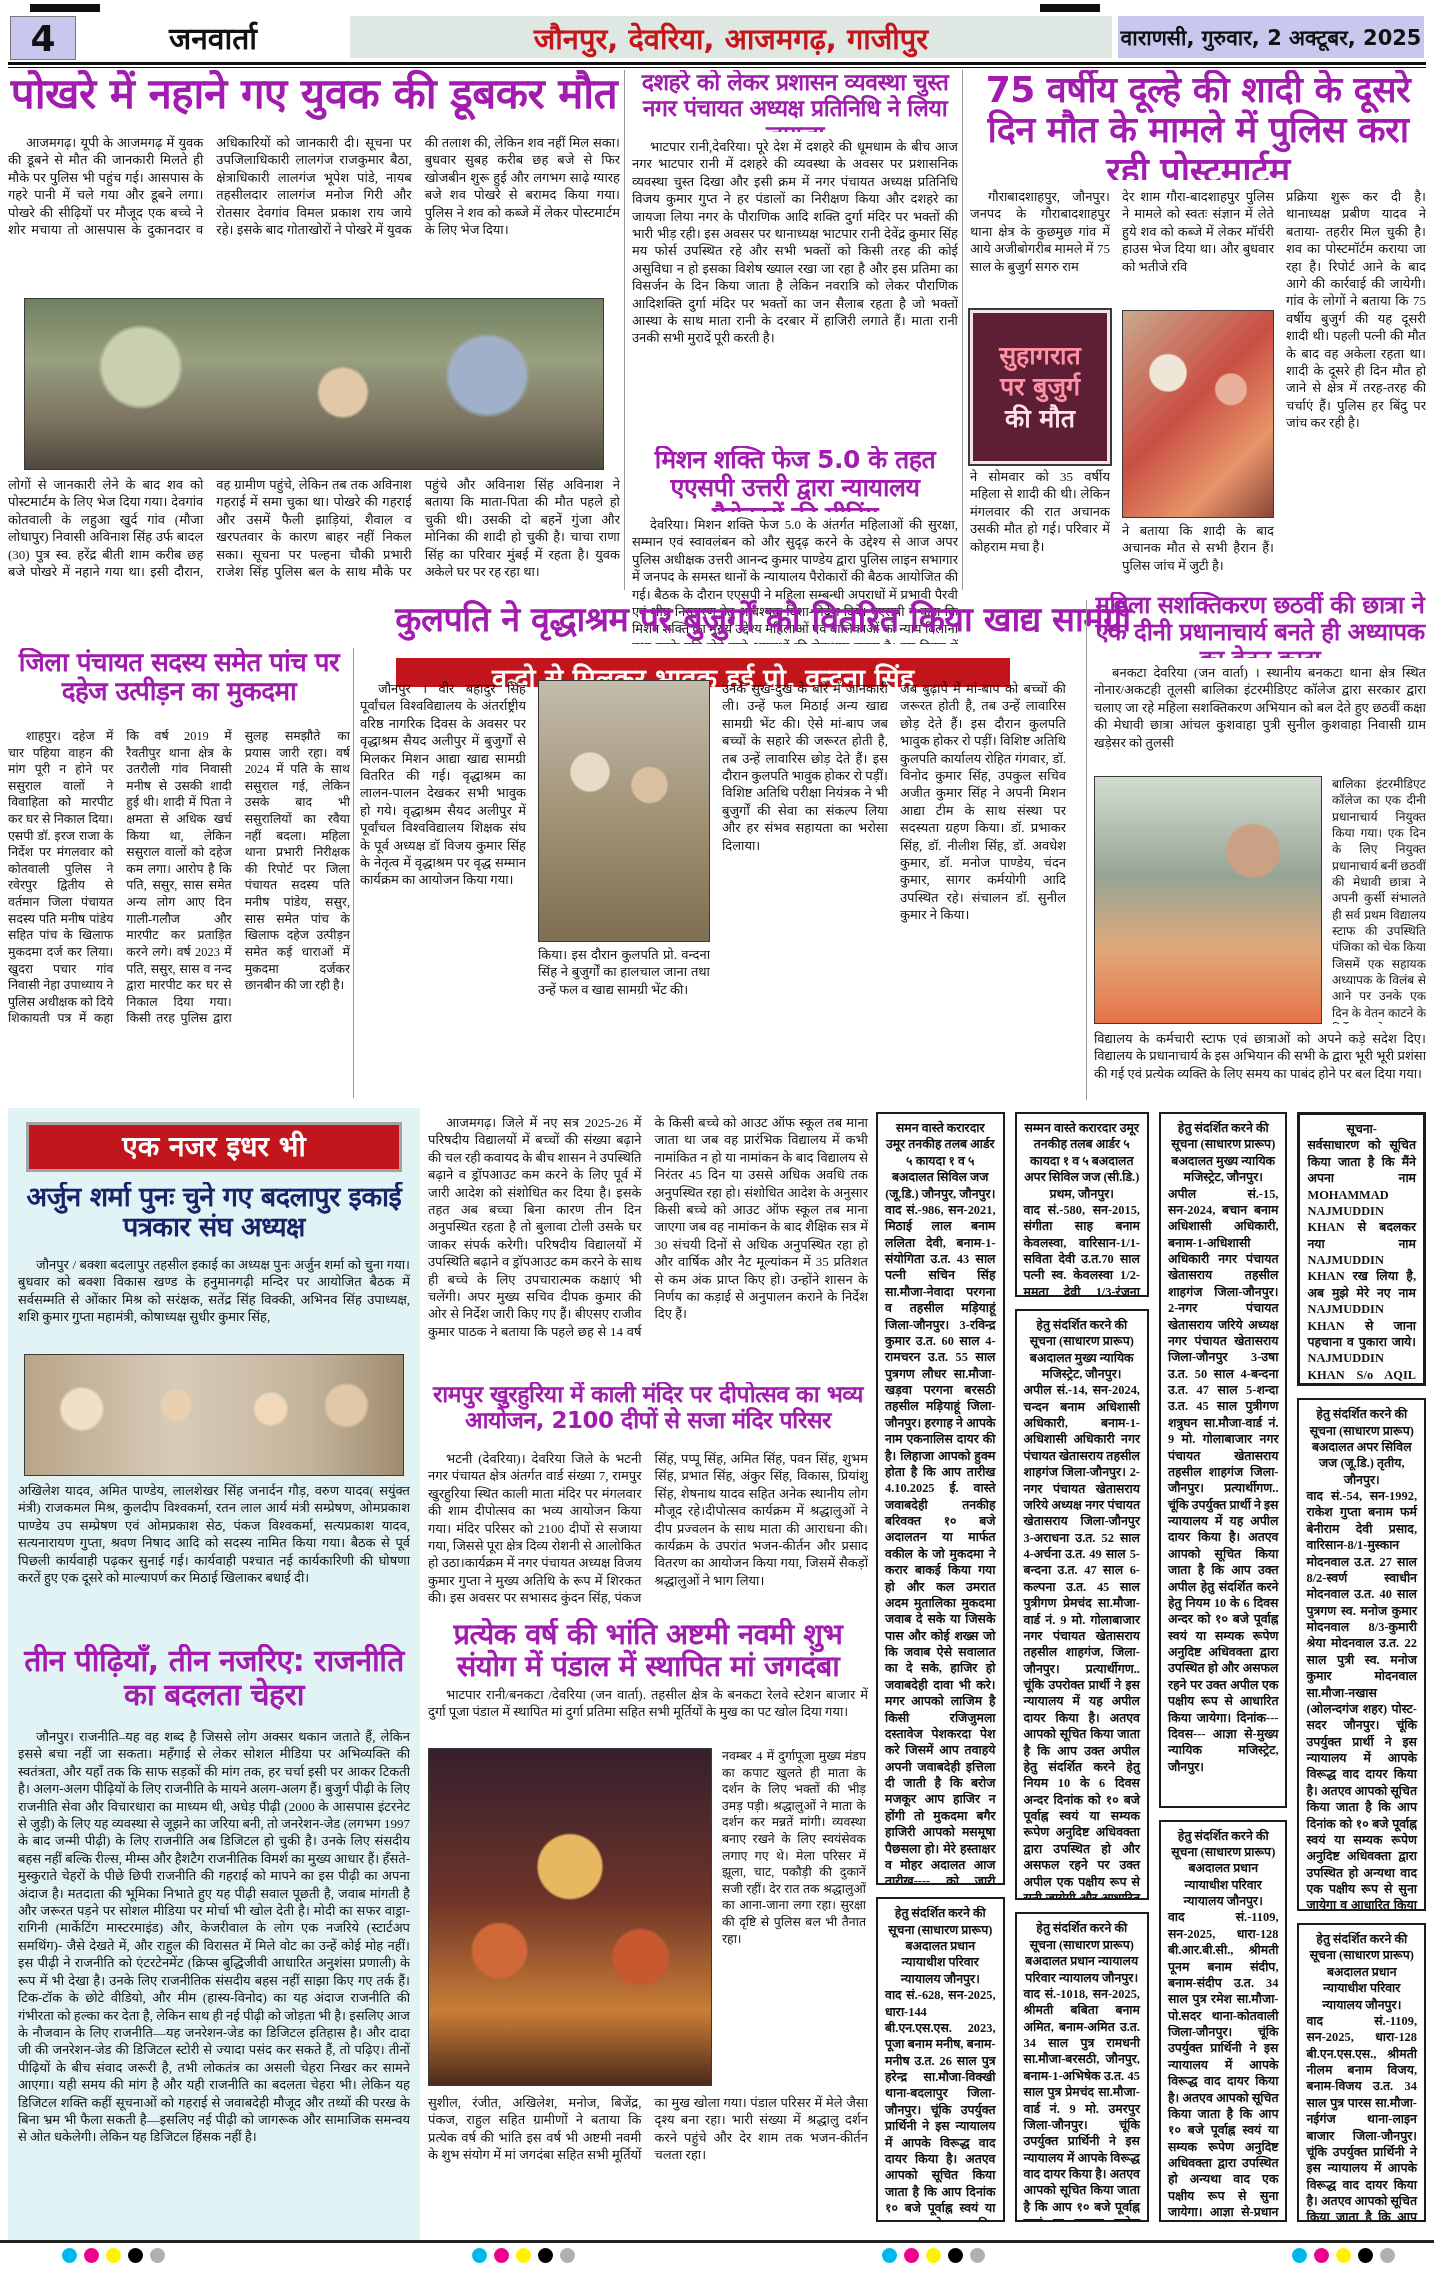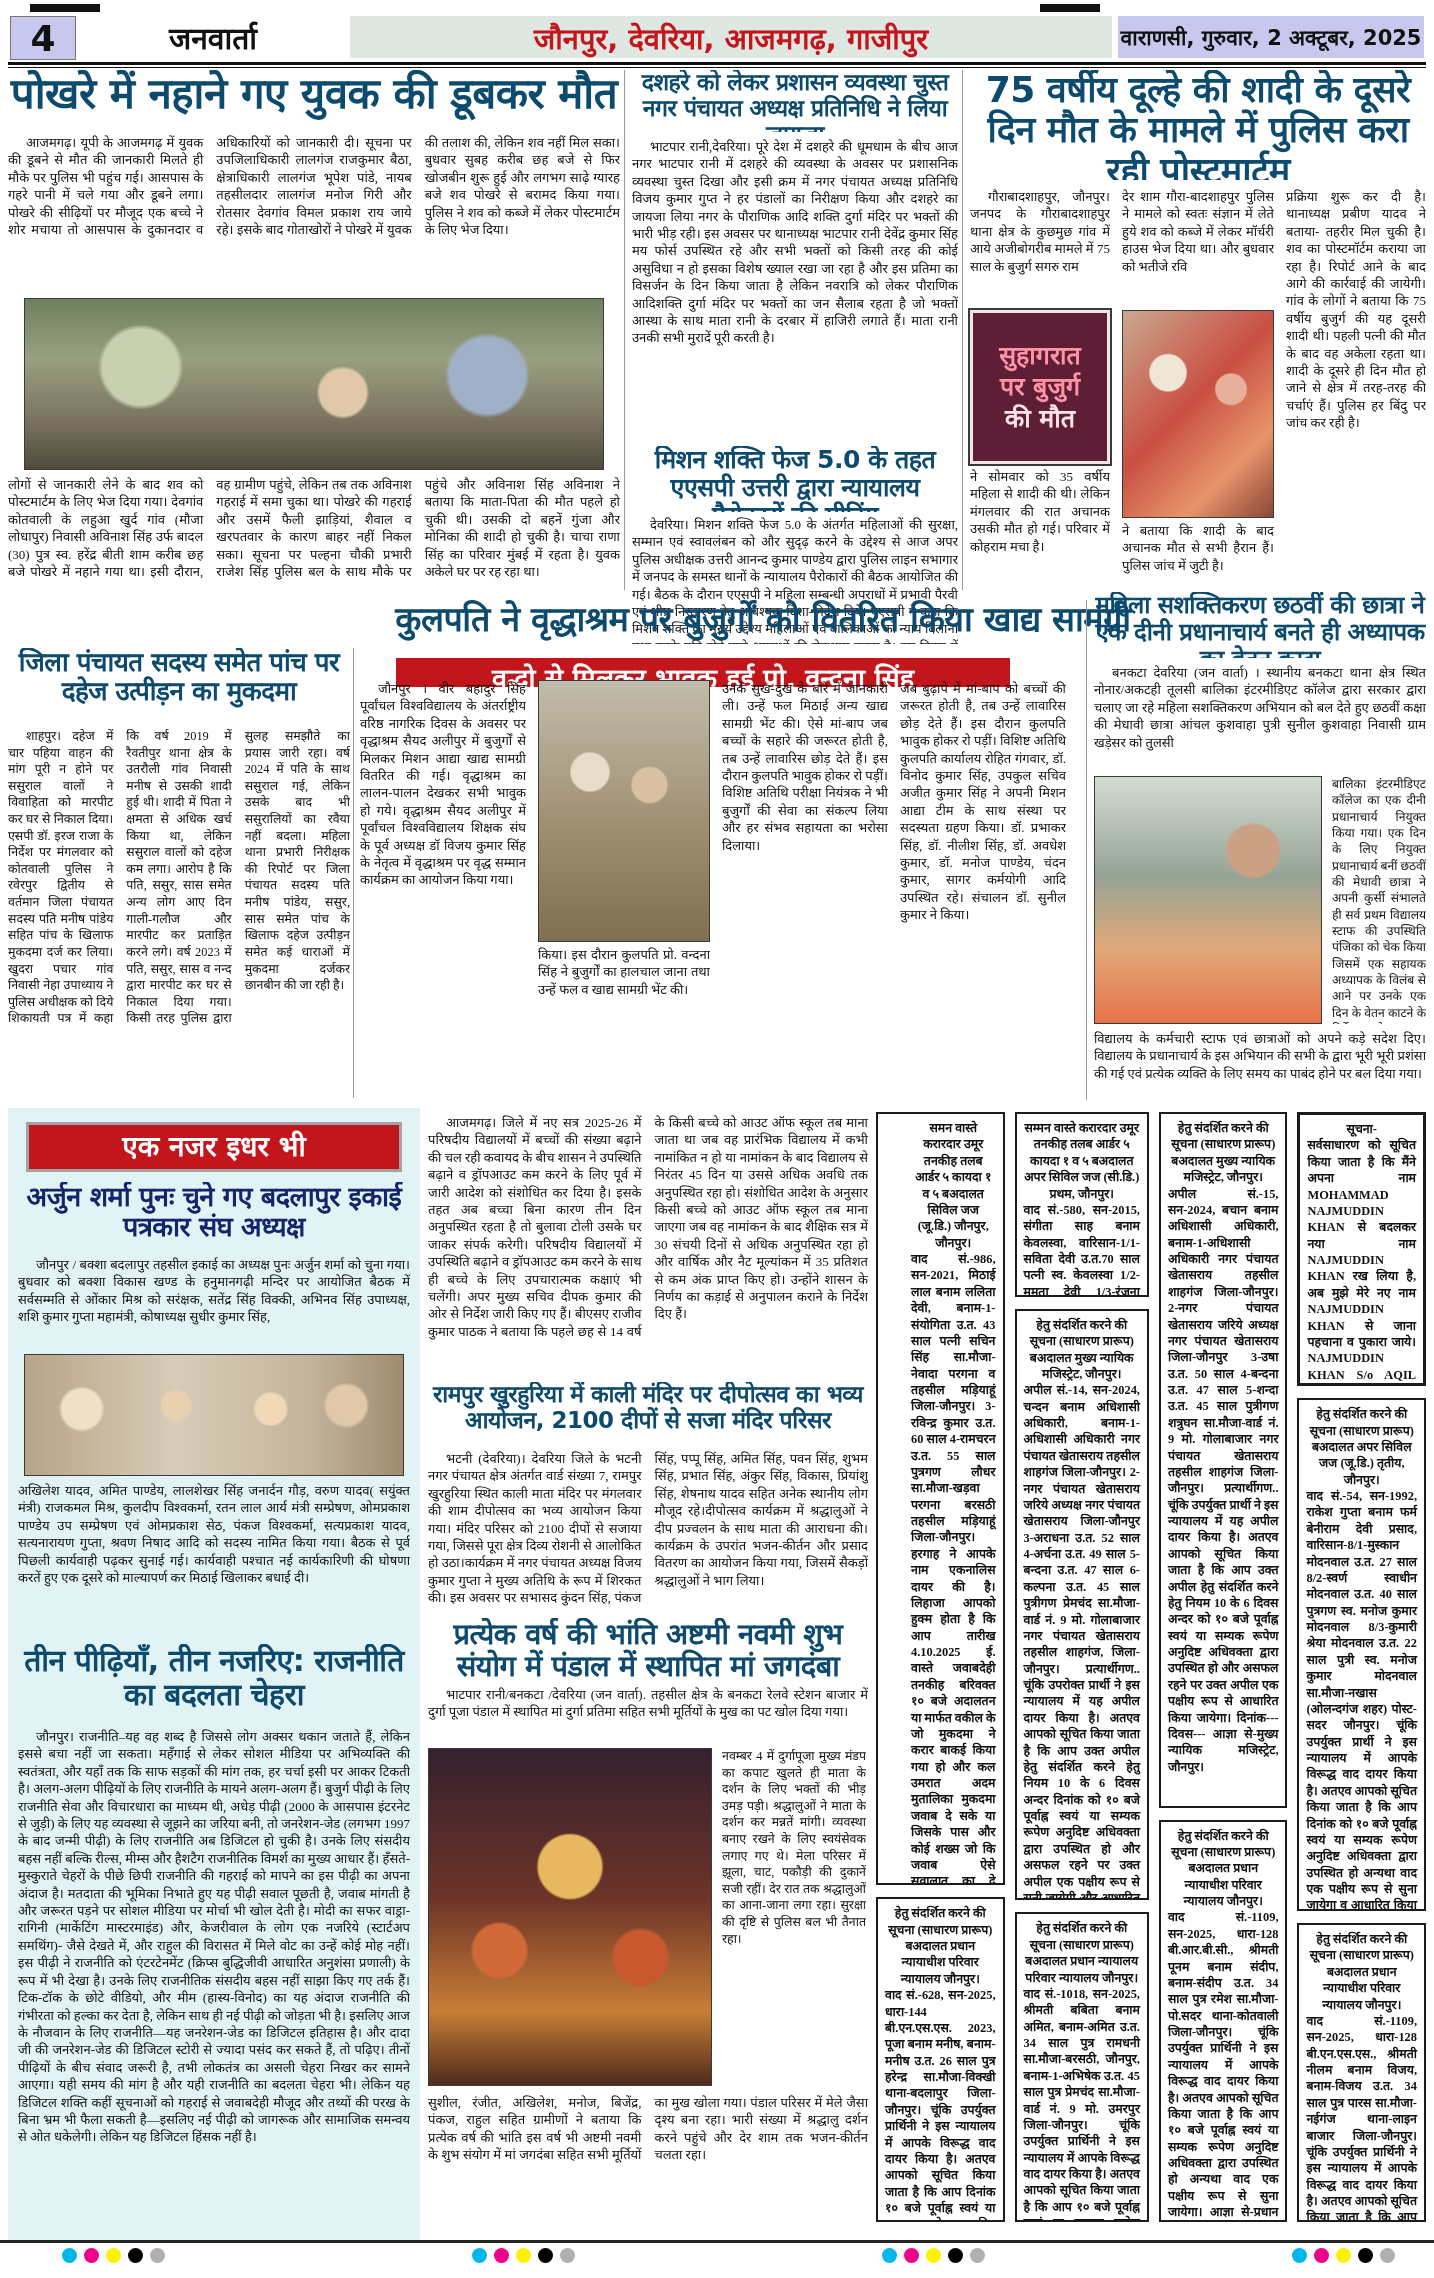--- a/index.html
+++ b/index.html
@@ -1,18 +1,18 @@
 <!DOCTYPE html>
 <html><head>
 <meta charset="utf-8">
 <style>
   html,body{margin:0;padding:0;background:#ffffff;}
   body{width:1434px;height:2278px;position:relative;font-family:"Liberation Serif","DejaVu Sans",serif;color:#111;}
   .abs{position:absolute;}
-  .hl{font-weight:bold;text-align:center;line-height:1.12;color:#0c4a6e;font-family:"DejaVu Sans","Liberation Sans",sans-serif;letter-spacing:-0.5px;}
+  .hl{font-weight:bold;text-align:center;line-height:1.12;color:#a21caf;font-family:"DejaVu Sans","Liberation Sans",sans-serif;letter-spacing:-0.5px;}
   .bd{font-size:13px;line-height:1.34;text-align:justify;overflow:hidden;}
   .c2{columns:2;column-gap:13px;}
   .c3{columns:3;column-gap:13px;}
   .photo{border:1px solid #3a3a3a;box-sizing:border-box;}
   .rule-v{width:1px;background:#9a9a9a;}
   .banner-red{background:#c3161c;color:#fff;font-weight:bold;text-align:center;font-family:"DejaVu Sans","Liberation Sans",sans-serif;}
   .nboxcol{display:flex;flex-direction:column;}
   .nbox{border:2px solid #1b1b1b;padding:6px 7px;margin-bottom:12px;font-size:12.4px;line-height:1.32;text-align:justify;overflow:hidden;background:#fff;}
   .nbox .nh{font-weight:bold;text-align:center;}
   .nbox .nb{font-weight:600;}
@@ -151,21 +151,21 @@
       radial-gradient(circle at 25% 60%, #d06838 0 9%, transparent 10%),
       radial-gradient(circle at 75% 62%, #c85830 0 9%, transparent 10%),
       linear-gradient(180deg,#35202e 0%,#6e3428 45%,#c87e36 78%,#4e2a1c 100%);"></div>
     <div class="bd" style="width:144px;height:338px;font-size:12.4px;">नवम्बर 4 में दुर्गापूजा मुख्य मंडप का कपाट खुलते ही माता के दर्शन के लिए भक्तों की भीड़ उमड़ पड़ी। श्रद्धालुओं ने माता के दर्शन कर मन्नतें मांगी। व्यवस्था बनाए रखने के लिए स्वयंसेवक लगाए गए थे। मेला परिसर में झूला, चाट, पकौड़ी की दुकानें सजी रहीं। देर रात तक श्रद्धालुओं का आना-जाना लगा रहा। सुरक्षा की दृष्टि से पुलिस बल भी तैनात रहा।</div>
   </div>
   <div class="bd c2" style="height:118px;margin-top:8px;">सुशील, रंजीत, अखिलेश, मनोज, बिजेंद्र, पंकज, राहुल सहित ग्रामीणों ने बताया कि प्रत्येक वर्ष की भांति इस वर्ष भी अष्टमी नवमी के शुभ संयोग में मां जगदंबा सहित सभी मूर्तियों का मुख खोला गया। पंडाल परिसर में मेले जैसा दृश्य बना रहा। भारी संख्या में श्रद्धालु दर्शन करने पहुंचे और देर शाम तक भजन-कीर्तन चलता रहा।</div>
 </div>
 
 <div class="abs" style="left:876px;top:1112px;width:550px;display:flex;gap:10px;">
   <div class="nboxcol" style="width:130px;height:1122px;overflow:hidden;">
-    <div class="nbox" style="height:780px;padding-left:33px;">
+    <div class="nbox" style="height:780px;">
 
       <div class="nh">समन वास्ते करारदार उमूर तनकीह तलब आर्डर ५ कायदा १ व ५ बअदालत सिविल जज (जू.डि.) जौनपुर, जौनपुर।</div>
       <div class="nb">वाद सं.-986, सन-2021, मिठाई लाल बनाम ललिता देवी, बनाम-1-संयोगिता उ.त. 43 साल पत्नी सचिन सिंह सा.मौजा-नेवादा परगना व तहसील मड़ियाहूं जिला-जौनपुर। 3-रविन्द्र कुमार उ.त. 60 साल 4-रामचरन उ.त. 55 साल पुत्रगण लौधर सा.मौजा-खड़वा परगना बरसठी तहसील मड़ियाहूं जिला-जौनपुर। हरगाह ने आपके नाम एकनालिस दायर की है। लिहाजा आपको हुक्म होता है कि आप तारीख 4.10.2025 ई. वास्ते जवाबदेही तनकीह बरिवक्त १० बजे अदालतन या मार्फत वकील के जो मुकदमा ने करार बाकई किया गया हो और कल उमरात अदम मुतालिका मुकदमा जवाब दे सके या जिसके पास और कोई शख्स जो कि जवाब ऐसे सवालात का दे सके, हाजिर हो जवाबदेही दावा भी करे। मगर आपको लाजिम है किसी रजिजुमला दस्तावेज पेशकरदा पेश करे जिसमें आप तवाहये अपनी जवाबदेही इत्तिला दी जाती है कि बरोज मजकूर आप हाजिर न होंगी तो मुकदमा बगैर हाजिरी आपको मसमूषा पैछसला हो। मेरे हस्ताक्षर व मोहर अदालत आज तारीख---- को जारी किया गया। आज्ञा से- सिविल जज (जू.डि.) जौनपुर, जौनपुर।</div>
     </div>
     <div class="nbox" style="height:318px;">
       <div class="nh">हेतु संदर्शित करने की सूचना (साधारण प्रारूप) बअदालत प्रधान न्यायाधीश परिवार न्यायालय जौनपुर।</div>
       <div class="nb">वाद सं.-628, सन-2025, धारा-144 बी.एन.एस.एस. 2023, पूजा बनाम मनीष, बनाम-मनीष उ.त. 26 साल पुत्र हरेन्द्र सा.मौजा-विक्खी थाना-बदलापुर जिला-जौनपुर। चूंकि उपर्युक्त प्रार्थिनी ने इस न्यायालय में आपके विरूद्ध वाद दायर किया है। अतएव आपको सूचित किया जाता है कि आप दिनांक १० बजे पूर्वाह्न स्वयं या सम्यक रूपेण अनुदिष्ट अधिवक्ता द्वारा उपस्थित हो अन्यथा वाद आपके विरूद्ध एक पक्षीय रूप से सुना जायेगा। आज्ञा से-प्रधान न्यायाधीश परिवार न्यायालय जौनपुर।</div>
     </div>
   </div>
   <div class="nboxcol" style="width:136px;height:1122px;overflow:hidden;">

